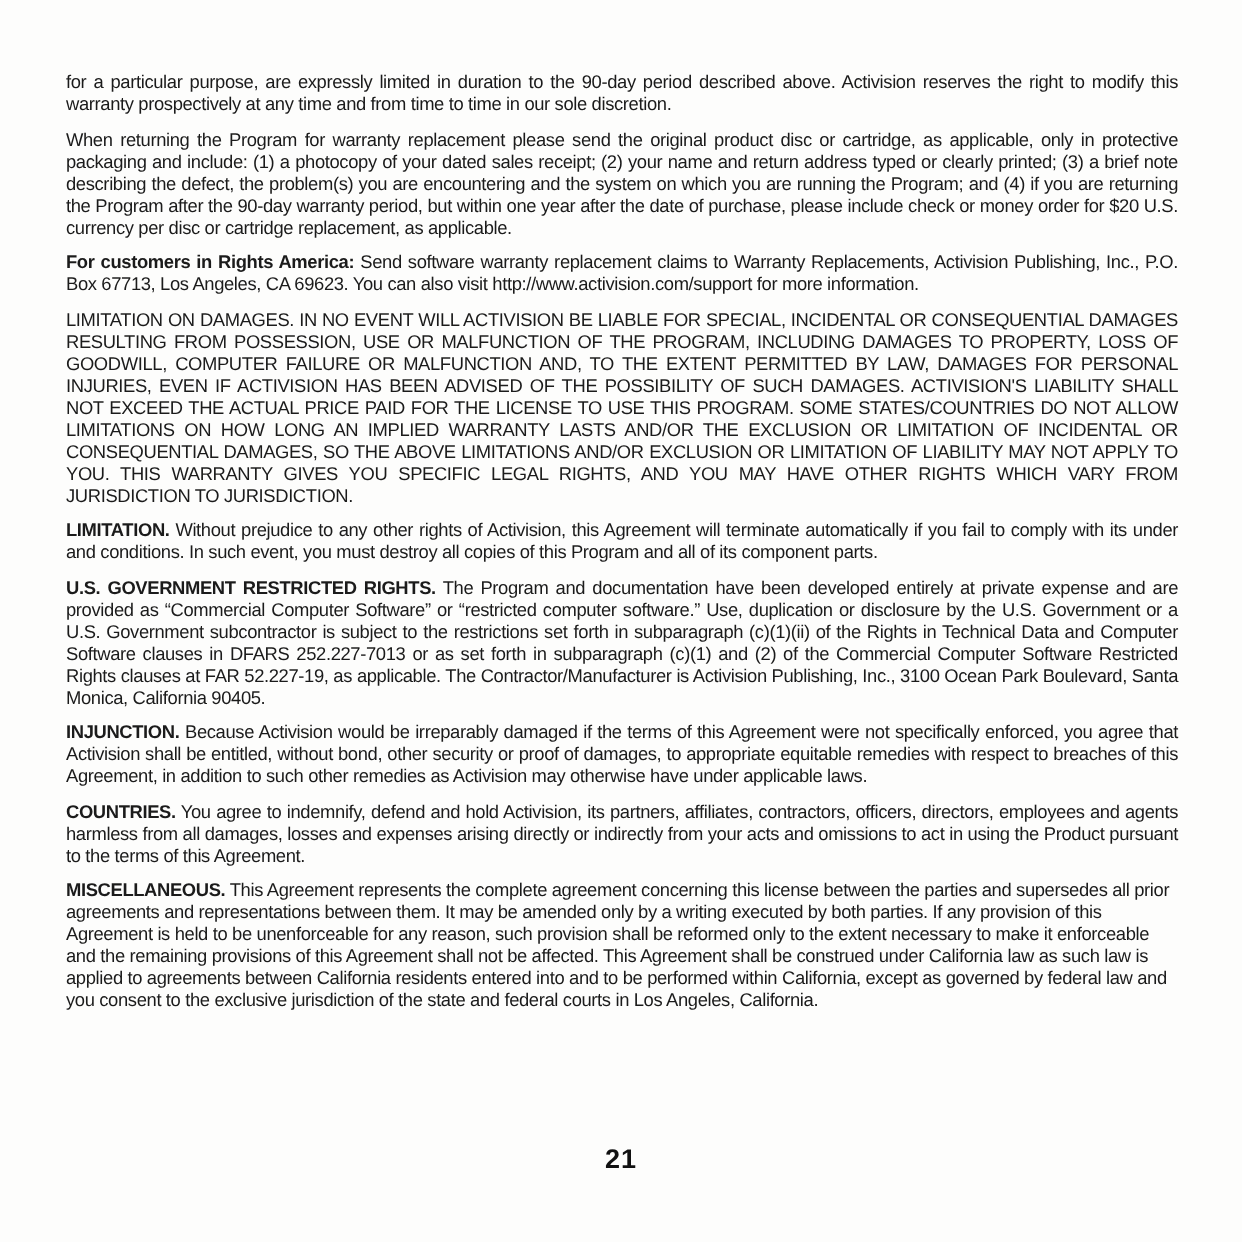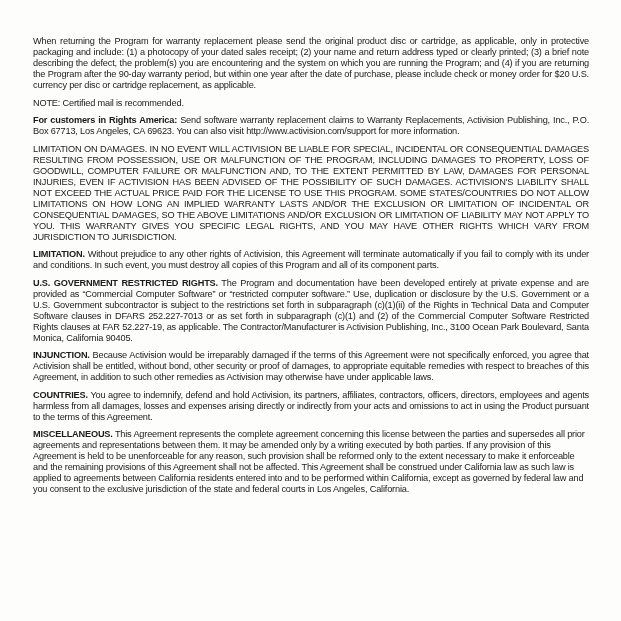--- a/index.html
+++ b/index.html
@@ -46,28 +46,28 @@
     letter-spacing: 0.5px;
     color: #111;
   }
 </style>
 </head>
 <body>
 
 <div class="page">
   <div class="text-block">
 
+    <p class="para">
+      <span>for a particular purpose, are expressly limited in duration to the 90-day period described above. Activision reserves the right to modify this warranty prospectively at any time and from time to time in our sole discretion.</span>
+    </p>
 
     <p class="para">
       <span>When returning the Program for warranty replacement please send the original product disc or cartridge, as applicable, only in protective packaging and include: (1) a photocopy of your dated sales receipt; (2) your name and return address typed or clearly printed; (3) a brief note describing the defect, the problem(s) you are encountering and the system on which you are running the Program; and (4) if you are returning the Program after the 90-day warranty period, but within one year after the date of purchase, please include check or money order for $20 U.S. currency per disc or cartridge replacement, as applicable.</span>
     </p>
 
-    <p class="para left">
-      <span>NOTE: Certified mail is recommended.</span>
-    </p>
 
     <p class="para">
       <span class="lead">For customers in Rights America:</span><span> Send software warranty replacement claims to Warranty Replacements, Activision Publishing, Inc., P.O. Box 67713, Los Angeles, CA  69623. You can also visit http://www.activision.com/support for more information.</span>
     </p>
 
     <p class="para">
       <span>LIMITATION ON DAMAGES. IN NO EVENT WILL ACTIVISION BE LIABLE FOR SPECIAL, INCIDENTAL OR CONSEQUENTIAL DAMAGES RESULTING FROM POSSESSION, USE OR MALFUNCTION OF THE PROGRAM, INCLUDING DAMAGES TO PROPERTY, LOSS OF GOODWILL, COMPUTER FAILURE OR MALFUNCTION AND, TO THE EXTENT PERMITTED BY LAW, DAMAGES FOR PERSONAL INJURIES, EVEN IF ACTIVISION HAS BEEN ADVISED OF THE POSSIBILITY OF SUCH DAMAGES. ACTIVISION'S LIABILITY SHALL NOT EXCEED THE ACTUAL PRICE PAID FOR THE LICENSE TO USE THIS PROGRAM. SOME STATES/COUNTRIES DO NOT ALLOW LIMITATIONS ON HOW LONG AN IMPLIED WARRANTY LASTS AND/OR THE EXCLUSION OR LIMITATION OF INCIDENTAL OR CONSEQUENTIAL DAMAGES, SO THE ABOVE LIMITATIONS AND/OR EXCLUSION OR LIMITATION OF LIABILITY MAY NOT APPLY TO YOU. THIS WARRANTY GIVES YOU SPECIFIC LEGAL RIGHTS, AND YOU MAY HAVE OTHER RIGHTS WHICH VARY FROM JURISDICTION TO JURISDICTION.</span>
     </p>
 
     <p class="para">
@@ -85,13 +85,14 @@
     <p class="para">
       <span class="lead">COUNTRIES.</span><span> You agree to indemnify, defend and hold Activision, its partners, affiliates, contractors, officers, directors, employees and agents harmless from all damages, losses and expenses arising directly or indirectly from your acts and omissions to act in using the Product pursuant to the terms of this Agreement.</span>
     </p>
 
     <p class="para left">
       <span class="lead">MISCELLANEOUS.</span><span> This Agreement represents the complete agreement concerning this license between the parties and supersedes all prior agreements and representations between them. It may be amended only by a writing executed by both parties. If any provision of this Agreement is held to be unenforceable for any reason, such provision shall be reformed only to the extent necessary to make it enforceable and the remaining provisions of this Agreement shall not be affected. This Agreement shall be construed under California law as such law is applied to agreements between California residents entered into and to be performed within California, except as governed by federal law and you consent to the exclusive jurisdiction of the state and federal courts in Los Angeles, California.</span>
     </p>
 
   </div>
 
+  <div class="page-number">21</div>
 </div>
 
 </body></html>

